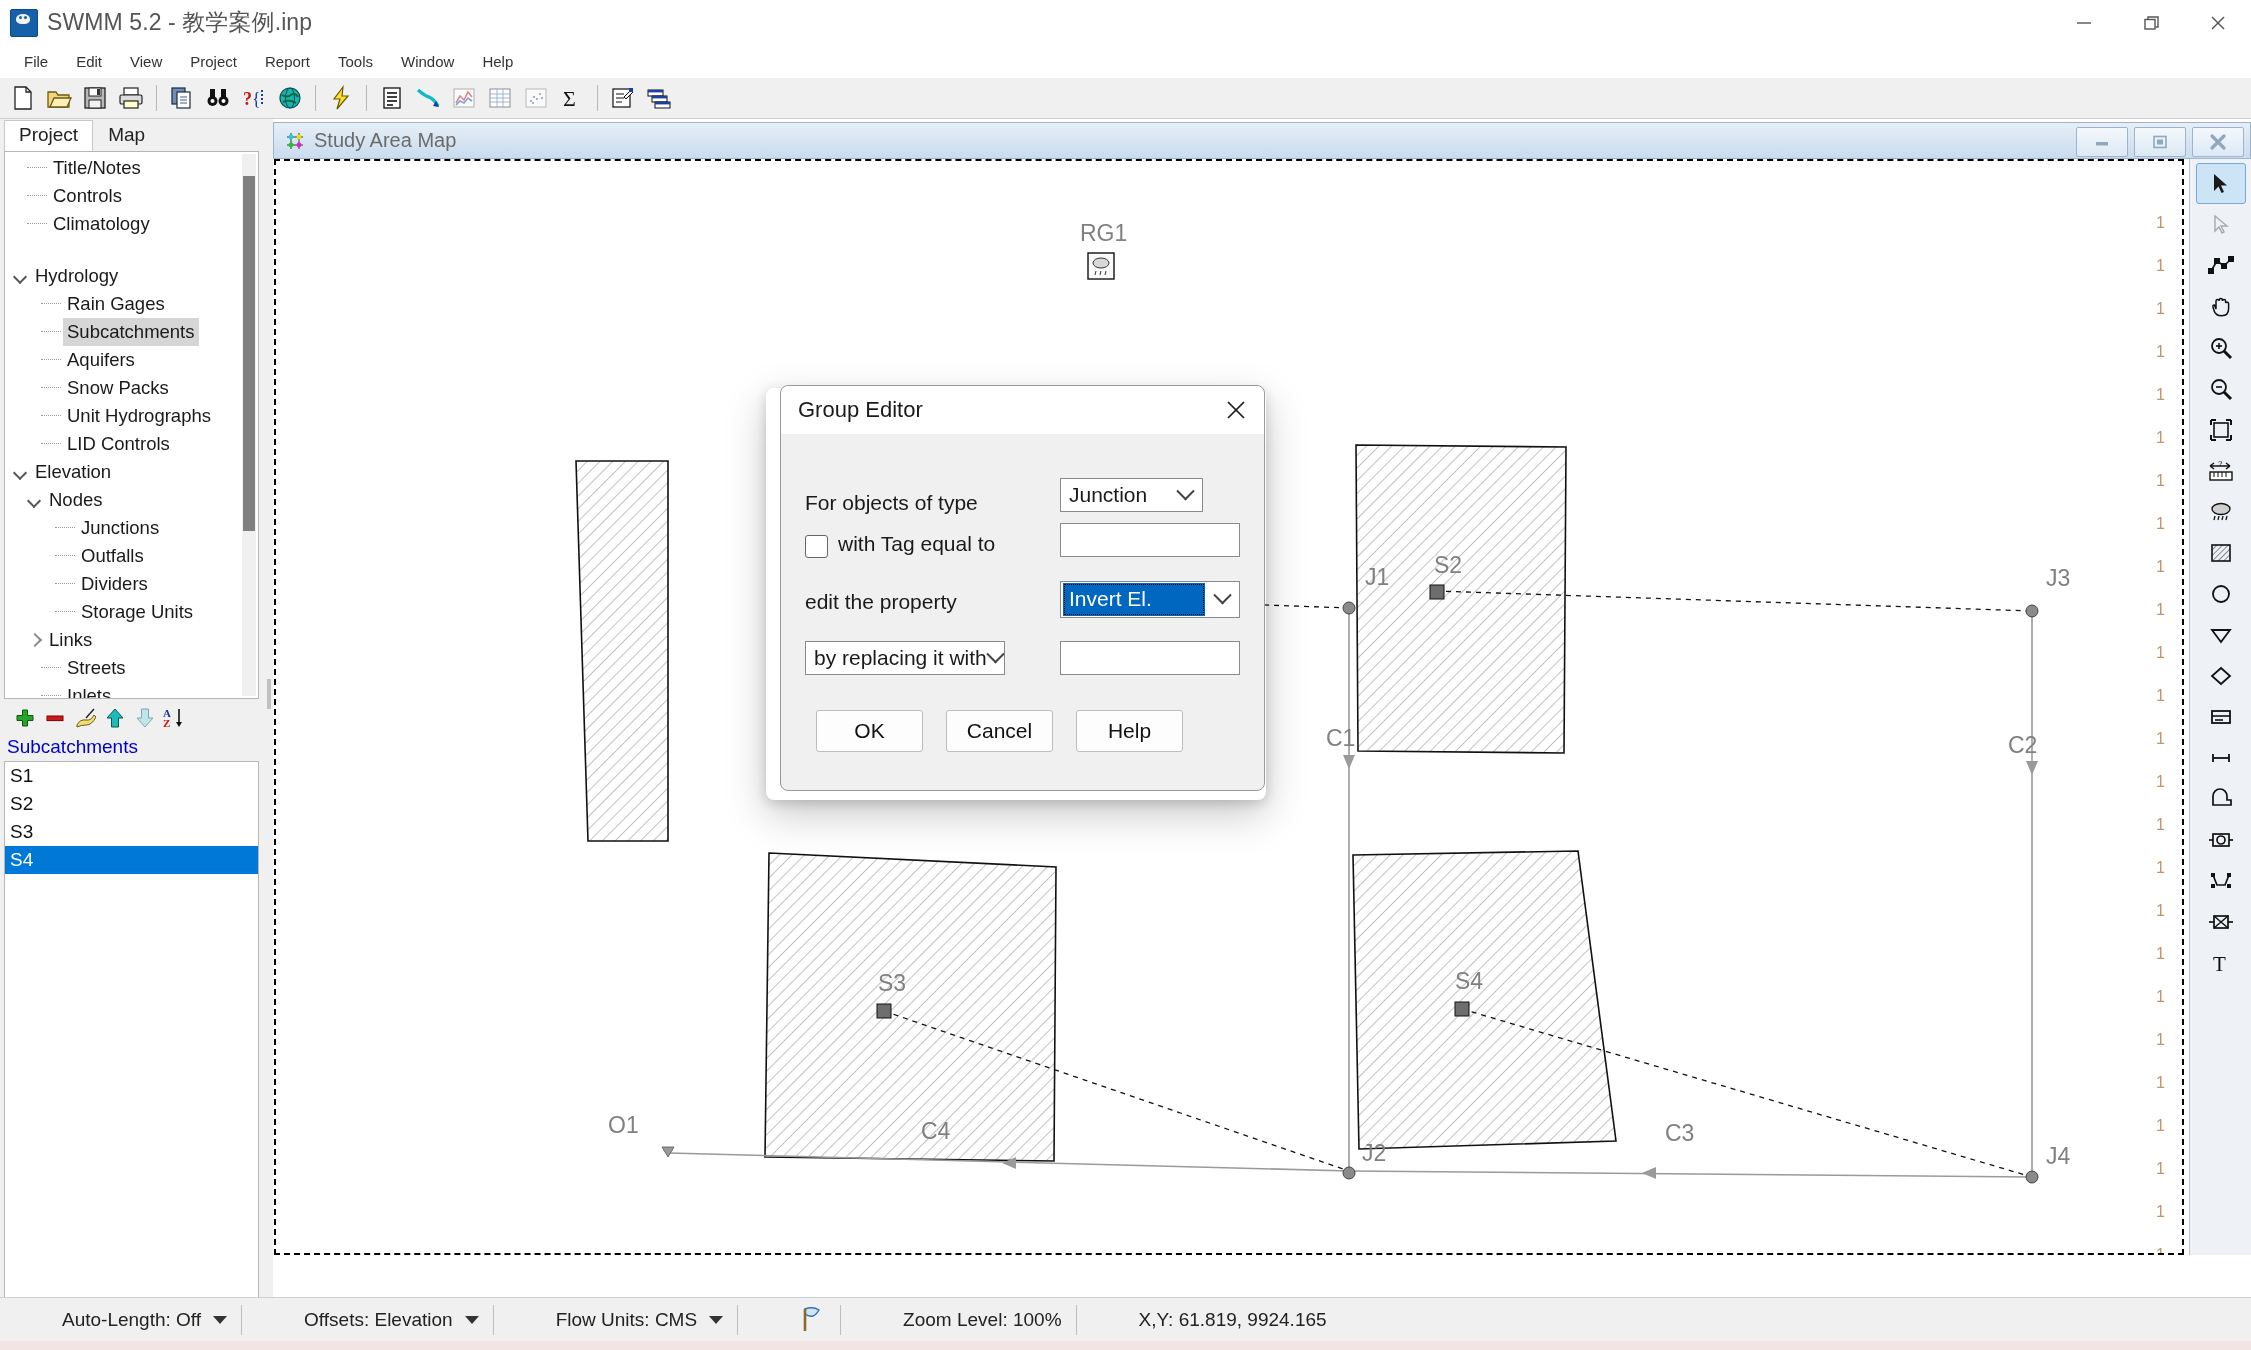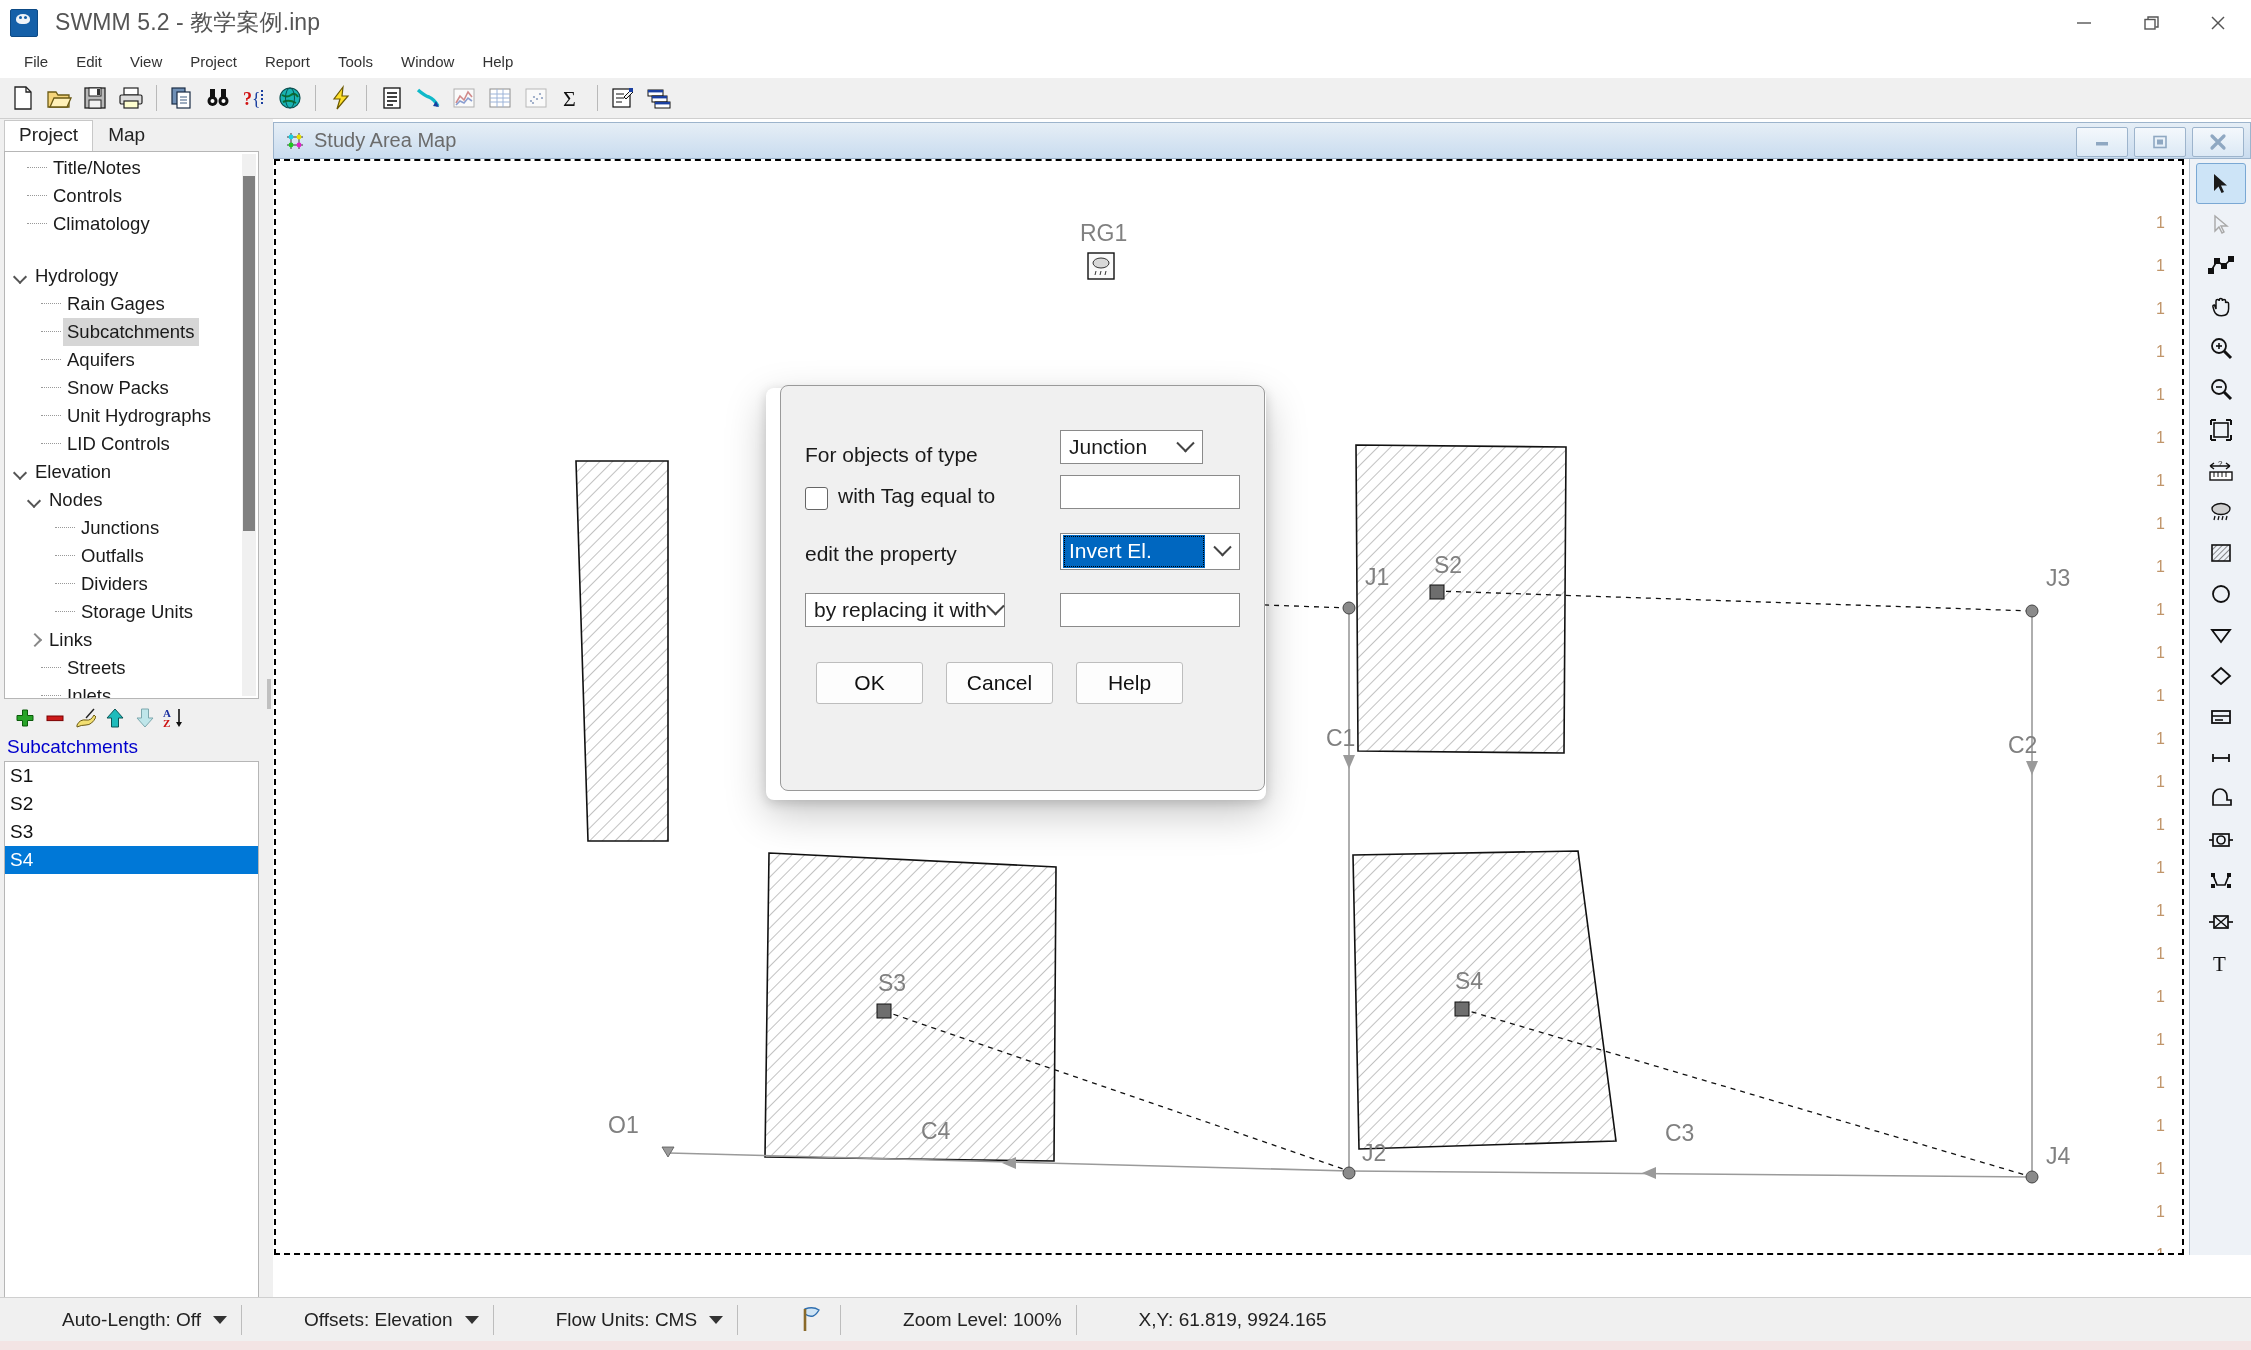--- a/index.html
+++ b/index.html
@@ -7,21 +7,21 @@
     width:2251px;height:1350px;overflow:hidden;
     font-family:"Liberation Sans", sans-serif;
     background:#ffffff;
     -webkit-font-smoothing:antialiased;
   }
   .app{position:relative;width:2251px;height:1350px;background:#ffffff;}
 
   
   .titlebar{
     position:absolute;left:0;top:0;width:2251px;height:45px;
-    background:#ffffff;display:flex;align-items:center;gap:8px;
+    background:#ffffff;display:flex;align-items:center;
   }
   .tb-icon{
     width:26px;height:26px;margin-left:10px;margin-right:9px;
     background:#1560a8;border:1px solid #0d4a85;border-radius:2px;
     position:relative;flex:none;
   }
   .tb-icon:before{
     content:"";position:absolute;left:5px;top:4px;width:14px;height:10px;
     background:#f0f4f8;border-radius:50% 50% 40% 40%;
   }
@@ -784,20 +784,29 @@
       <div class="mt">
         <svg width="24" height="24" viewBox="0 0 24 24">
             <text x="4" y="20" font-size="21" font-family="Liberation Serif, serif" fill="#111">T</text>
           </svg>
       </div>
     </div>
   </div>
 
   <div class="dlg-shadow"></div>
   <div class="dialog">
+    <div class="dlg-head">
+      <span class="dlg-title">Group Editor</span>
+      <div class="dlg-close">
+        <svg width="26" height="26" viewBox="0 0 26 26">
+          <line x1="5" y1="5" x2="21" y2="21" stroke="#1a1a1a" stroke-width="1.7"></line>
+          <line x1="21" y1="5" x2="5" y2="21" stroke="#1a1a1a" stroke-width="1.7"></line>
+        </svg>
+      </div>
+    </div>
 
     <div class="dlg-body">
 
       <div class="f-label" style="left:24px;top:57px;">For objects of type</div>
       <div class="f-combo" style="left:279px;top:44px;width:143px;height:34px;">
         <span class="ctext">Junction</span>
         <span class="carrow"></span>
       </div>
 
       <div class="chk" style="left:24px;top:101px;"></div>

